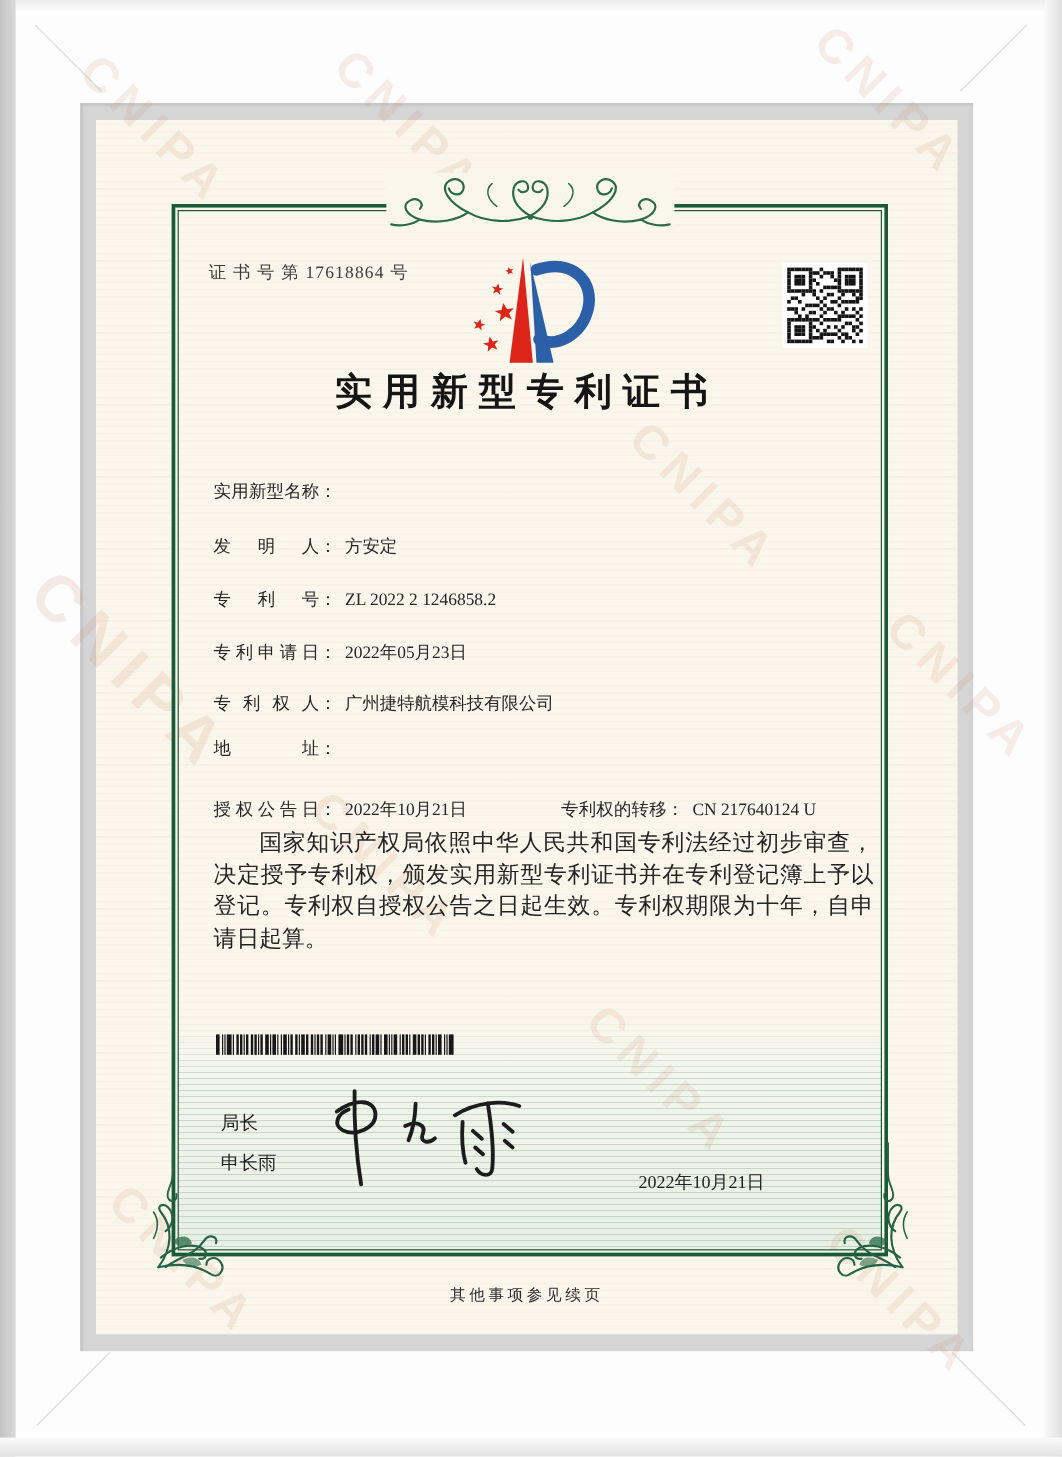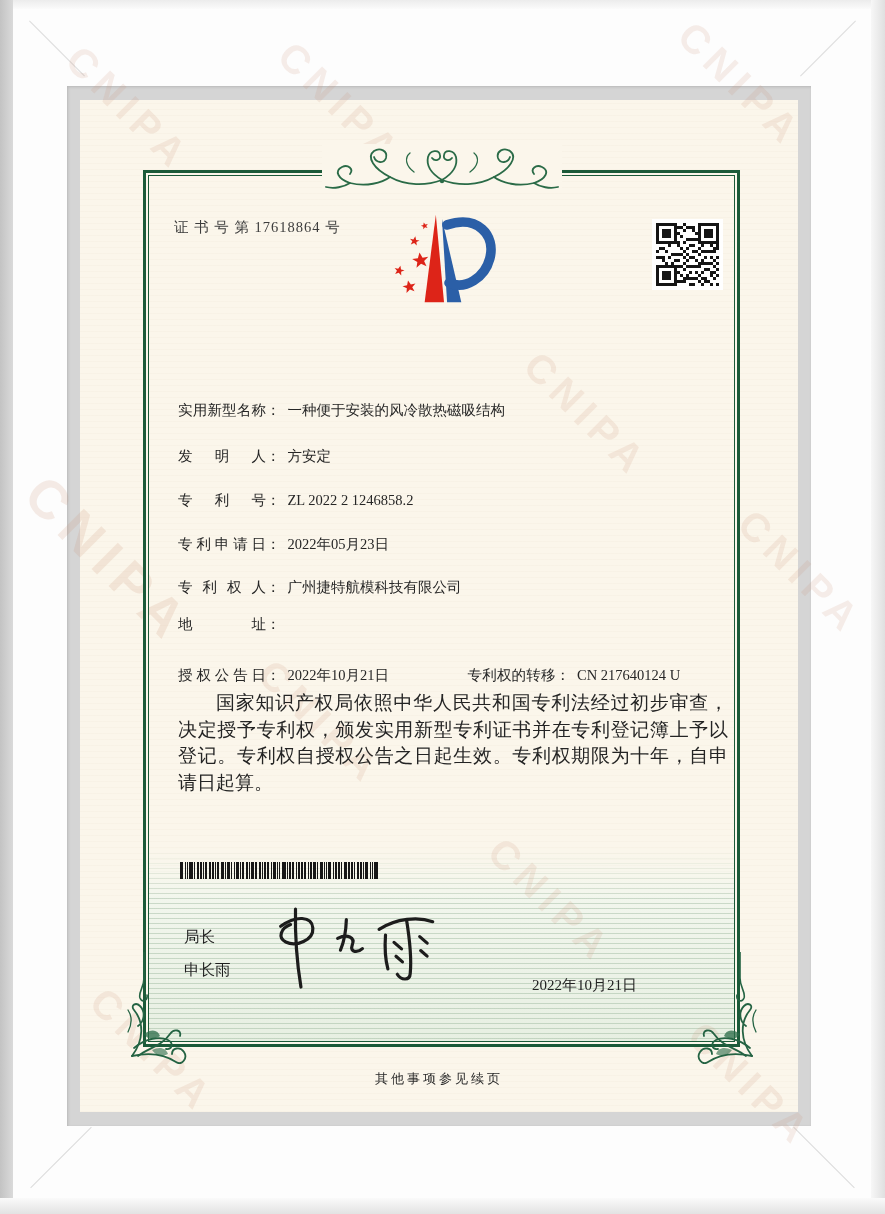--- a/index.html
+++ b/index.html
@@ -392,25 +392,25 @@
           <i style="left:15px;top:60px"></i>
           <i style="left:18px;top:60px"></i>
           <i style="left:33px;top:60px"></i>
           <i style="left:36px;top:60px"></i>
           <i style="left:45px;top:60px"></i>
           <i style="left:54px;top:60px"></i>
           <i style="left:60px;top:60px"></i>
         </div>
       </div>
 
+    <div class="z2 title">实用新型专利证书</div>
 
     <div class="z2 row r-name">
       <span class="lbl">实用新型名称</span>
         <span class="colon">：</span>
-      <span class="val">一种便于安装的风冷散热磁吸结构</span>
     </div>
     <div class="z2 row r-inv">
       <span class="lbl">发明人</span>
         <span class="colon">：</span>
       <span class="val">方安定</span>
     </div>
     <div class="z2 row r-pat">
       <span class="lbl">专利号</span>
         <span class="colon">：</span>
       <span class="val">ZL 2022 2 1246858.2</span>

